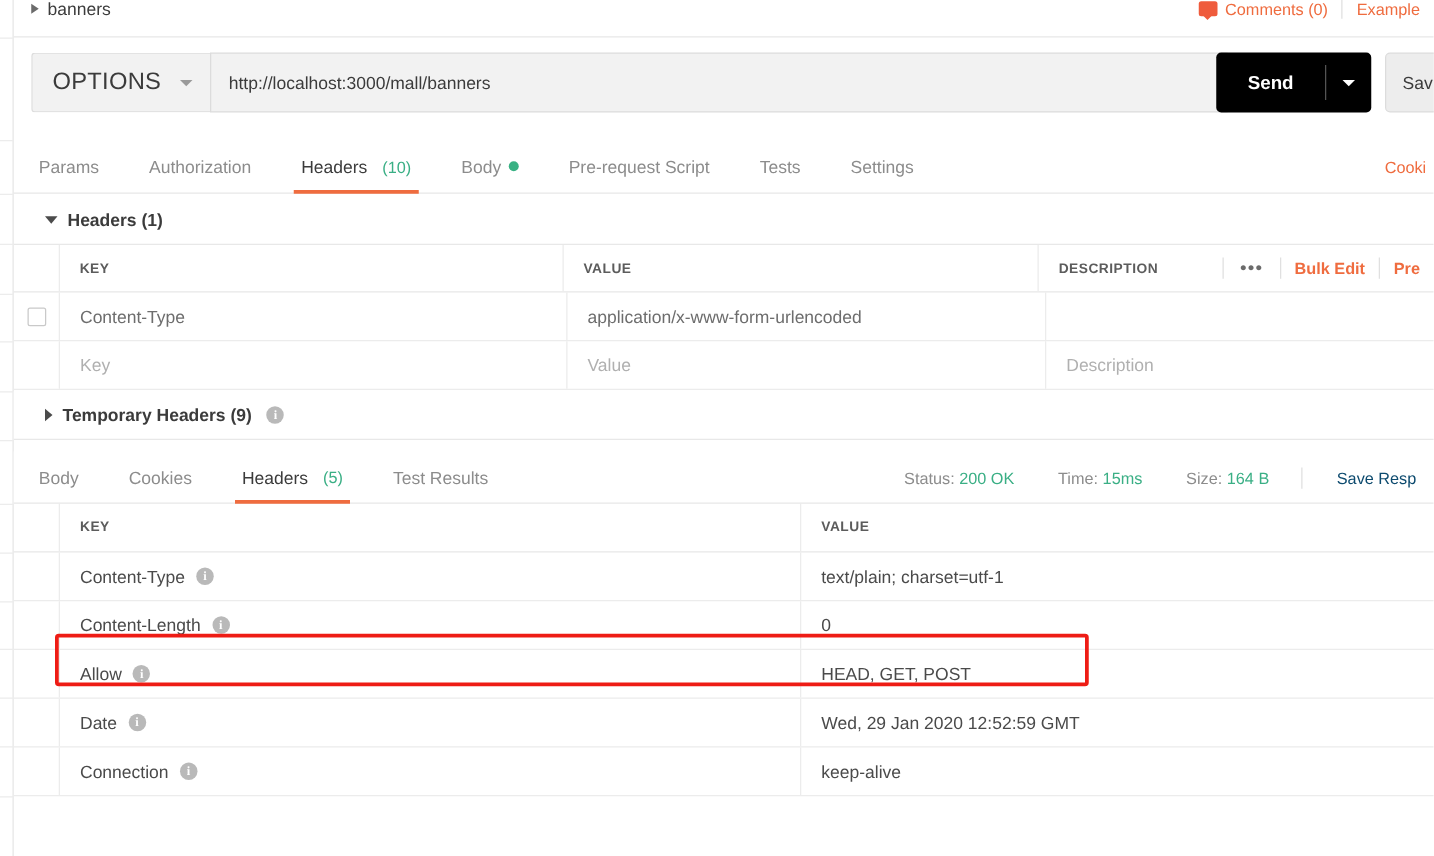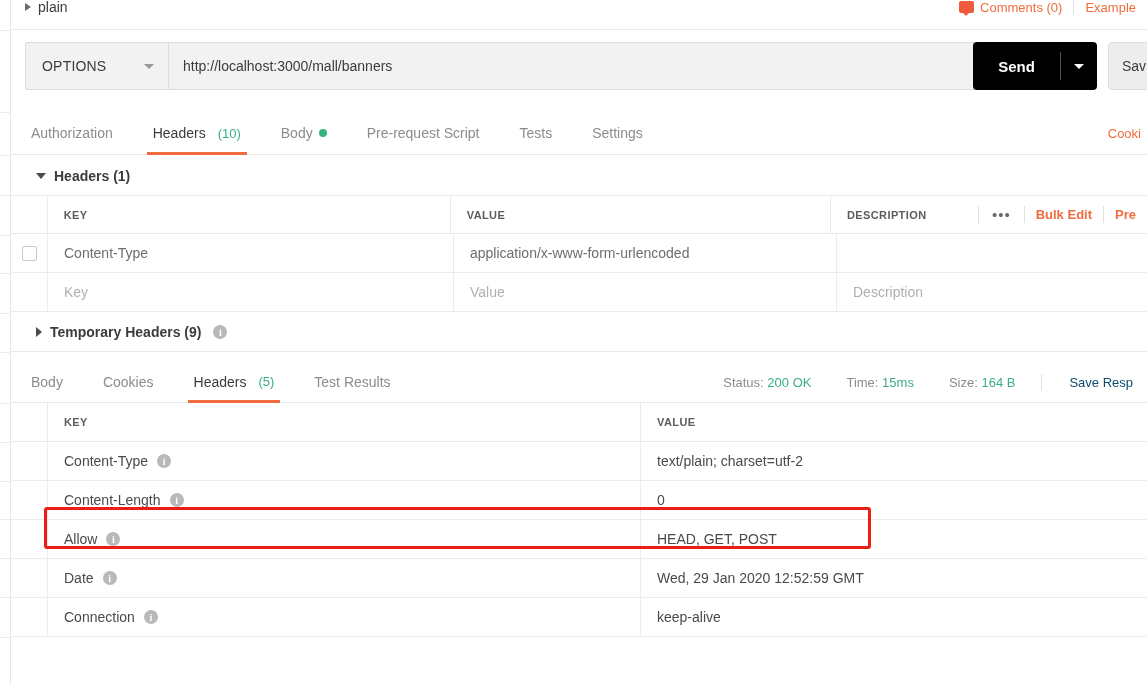--- a/index.html
+++ b/index.html
@@ -58,21 +58,21 @@
 
   
   .urlbar { position: absolute; left: 25px; top: 42px; height: 48px; display: flex; }
   .method {
     width: 143px; height: 48px; background: #f2f2f2;
     border: 1px solid #dcdcdc; border-right: none;
     border-radius: 3px 0 0 3px;
     display: flex; align-items: center; justify-content: space-between;
     padding: 0 14px 0 16px;
   }
-  .method-label { font-size: 14px; color: #3b3b3b; letter-spacing: .2px; }
+  .method-label { font-size: 19px; color: #3b3b3b; letter-spacing: .2px; }
   .caret-dn {
     width: 0; height: 0;
     border-left: 5px solid transparent; border-right: 5px solid transparent;
     border-top: 5px solid #9a9a9a;
   }
   .urlfield {
     width: 816px; height: 48px; background: #f2f2f2;
     border: 1px solid #dcdcdc; border-radius: 0 3px 3px 0;
     display: flex; align-items: center; padding: 0 14px;
     font-size: 14px; color: #3b3b3b;
@@ -225,21 +225,21 @@
     <div class="left-rail-seg" style="top:442px;"></div>
     <div class="left-rail-seg" style="top:481px;"></div>
     <div class="left-rail-seg" style="top:519px;"></div>
     <div class="left-rail-seg" style="top:558px;"></div>
     <div class="left-rail-seg" style="top:597px;"></div>
     <div class="left-rail-seg" style="top:637px;"></div>
   </div>
 
   <div class="crumb-row">
     <div class="crumb-caret"></div>
-    <span class="crumb-text">plain</span>
+    <span class="crumb-text">banners</span>
   </div>
 
   <div class="top-actions">
     <div class="ta-item">
       <span class="cmt-icon"></span>
       <span>Comments (0)</span>
     </div>
     <div class="ta-sep"></div>
     <div class="ta-item">
       <span>Example</span>
@@ -264,20 +264,23 @@
     <div class="send-caret-wrap">
       <span class="send-caret"></span>
     </div>
   </div>
 
   <div class="save-btn">
     <span>Sav</span>
   </div>
 
   <div class="req-tabs">
+    <div class="tab">
+      <span>Params</span>
+    </div>
     <div class="tab">
       <span>Authorization</span>
     </div>
     <div class="tab active">
       <span>Headers</span>
       <span class="tab-count">(10)</span>
     </div>
     <div class="tab">
       <span>Body</span>
       <span class="green-dot"></span>
@@ -379,21 +382,21 @@
       <div class="cellh" style="width:593px;">KEY</div>
       <div class="cellh" style="width:506px; border-right:none;">VALUE</div>
     </div>
 
     <div class="drow" style="height:39px;">
       <div style="width:37px; border-right:1px solid #ececec;"></div>
       <div class="cell dark" style="width:593px;">
         <span>Content-Type</span>
         <span class="info-ico">i</span>
       </div>
-      <div class="cell dark" style="width:506px; border-right:none;">text/plain; charset=utf-2</div>
+      <div class="cell dark" style="width:506px; border-right:none;">text/plain; charset=utf-1</div>
     </div>
 
     <div class="drow" style="height:39px;">
       <div style="width:37px; border-right:1px solid #ececec;"></div>
       <div class="cell dark" style="width:593px;">
         <span>Content-Length</span>
         <span class="info-ico">i</span>
       </div>
       <div class="cell dark" style="width:506px; border-right:none;">0</div>
     </div>

